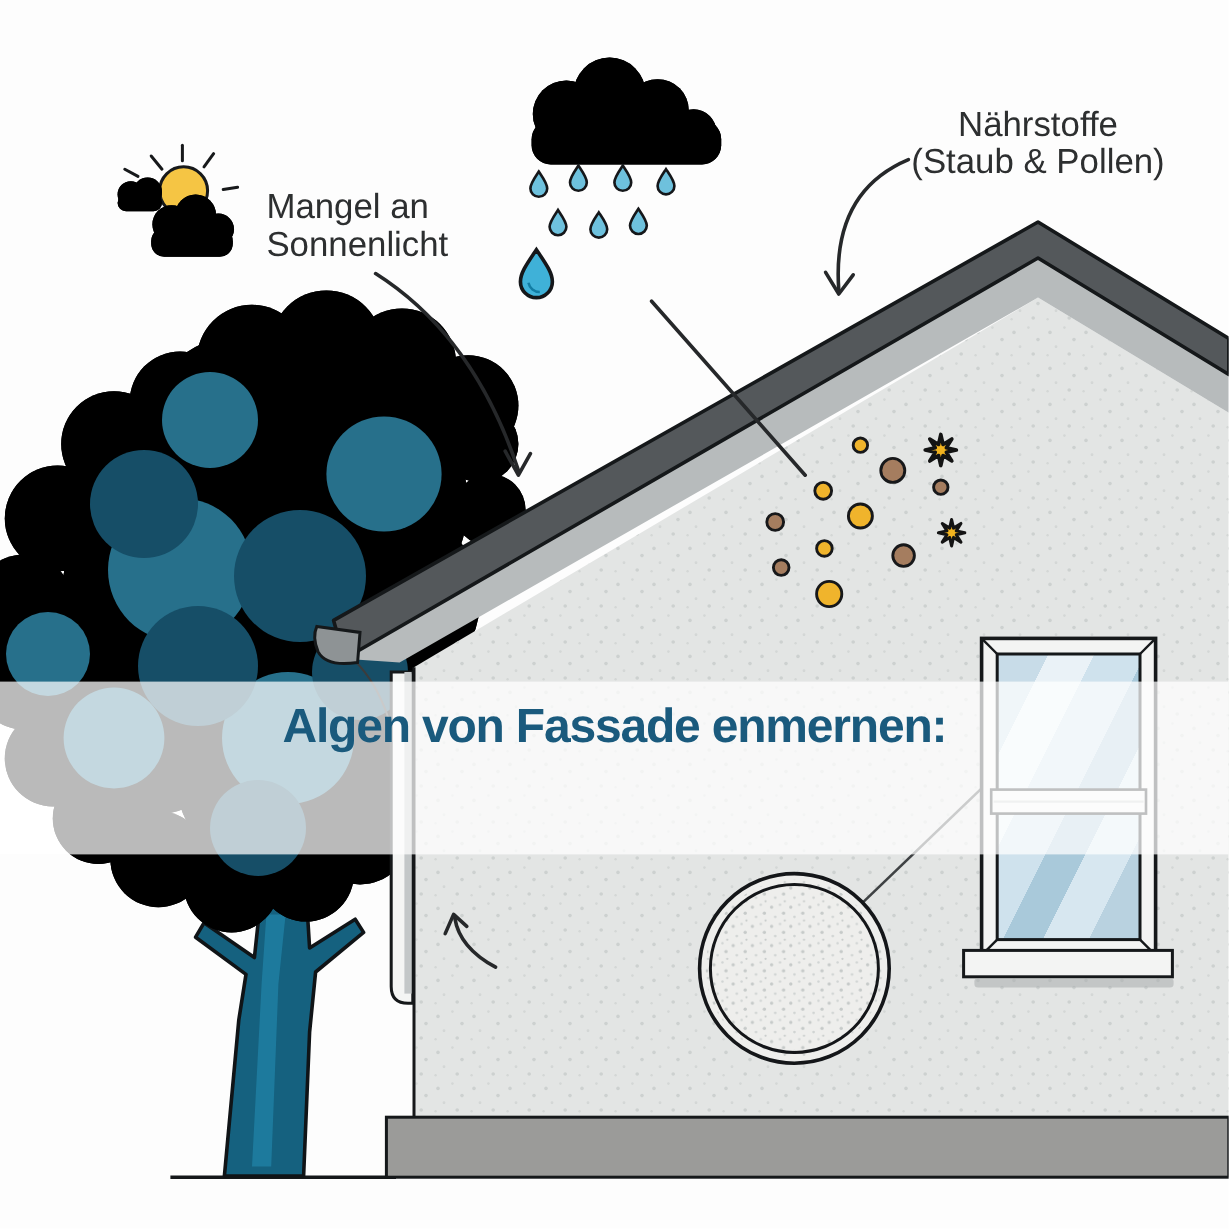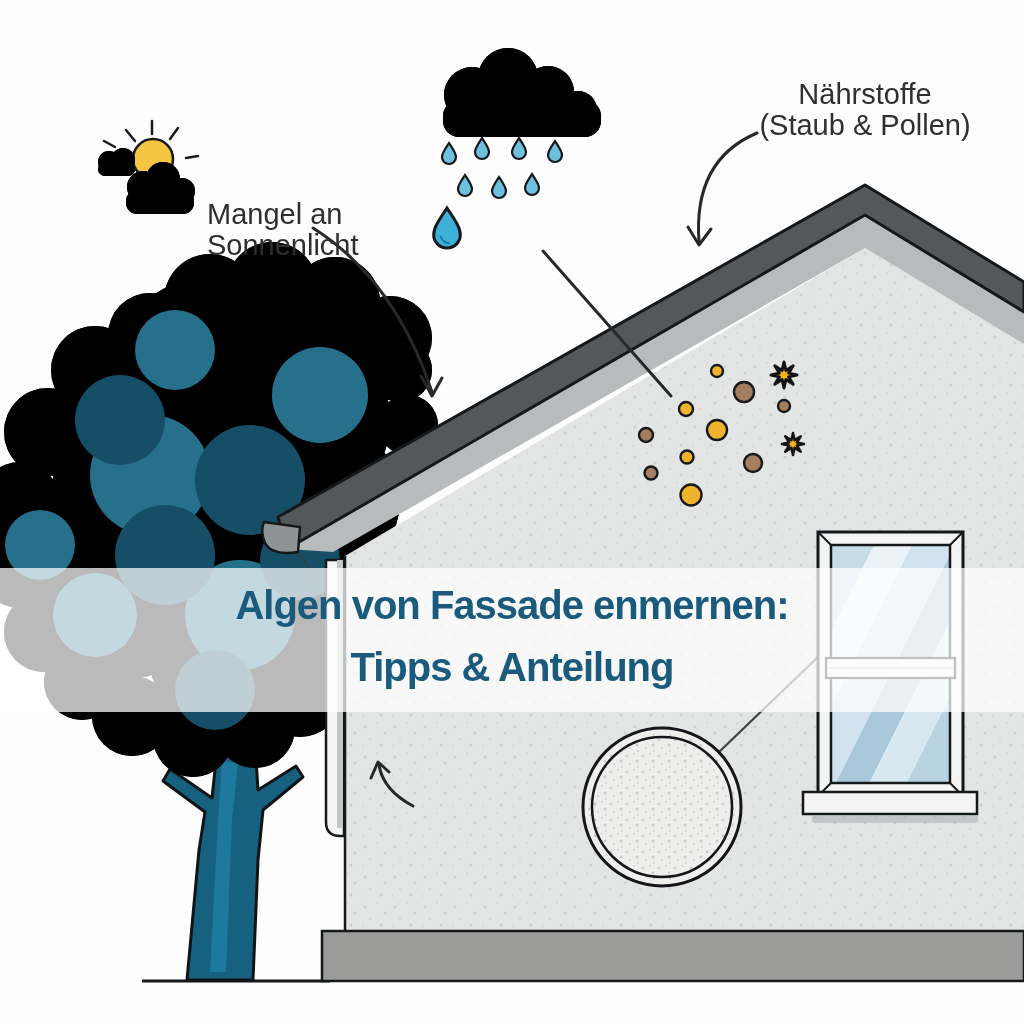--- a/index.html
+++ b/index.html
@@ -5,23 +5,23 @@
   html,body{margin:0;padding:0;background:#fff;}
   #stage{position:relative;width:1024px;height:1024px;overflow:hidden;background:#fdfdfd;
          font-family:"Liberation Sans",sans-serif;}
   #art{position:absolute;left:0;top:0;z-index:1;}
   .lbl{position:absolute;z-index:3;color:#2d2f30;font-size:29px;line-height:31px;
        white-space:pre-line;letter-spacing:0px;}
   .title-line{position:absolute;left:0;width:1024px;text-align:center;z-index:3;
        font-weight:700;font-size:40px;letter-spacing:-1px;color:#1a5a7d;}
   #title1{top:583px;}
   #title2{top:645px;}
-  #lbl-sun{left:207px;top:158px;margin-top:41px;}
+  #lbl-sun{left:222px;top:158px;}
   #lbl-moist{left:470px;top:215px;}
-  #lbl-nutri{left:730px;top:79px;width:270px;text-align:center;}
+  #lbl-nutri{left:730px;top:89px;width:270px;text-align:center;}
   #lbl-surf{left:421px;top:783px;}
   #raindrops use{fill:#6ec1dd;stroke:#15171a;stroke-width:2.2;}
   .p-yellow{fill:#f0b42c;stroke:#17181a;stroke-width:2.4;}
   .p-brown{fill:#a57d5f;stroke:#17181a;stroke-width:2.4;}
   .p-star{fill:#f2b31f;stroke:#141414;stroke-width:3;stroke-linejoin:round;}
   .arrow{fill:none;stroke:#26282a;stroke-width:3;stroke-linecap:round;stroke-linejoin:round;}
   .thinline{fill:none;stroke:#3f4244;stroke-width:2.2;}
 </style>
 </head>
 <body>
@@ -227,19 +227,18 @@
     <path class="arrow" d="M 421 376 L 432 396 L 442 378"></path>
     <path class="arrow" d="M 543 251 Q 595 310 671 396"></path>
     <path class="arrow" d="M 757 133 Q 693 160 699 242"></path>
     <path class="arrow" d="M 688 227 L 699 245 L 711 229"></path>
     <path class="arrow" d="M 413 806 Q 383 790 379 765"></path>
     <path class="arrow" d="M 371 778 L 378 762 L 389 772"></path>
   </g>
 </svg>
 
 <div class="title-line" id="title1">Algen von Fassade enmernen:</div>
-<div class="title-line" id="title2">Tipps &amp; Anteilung</div>
 <div class="lbl" id="lbl-sun">Mangel an
 Sonnenlicht</div>
 <div class="lbl" id="lbl-nutri">Nährstoffe
 (Staub &amp; Pollen)</div>
 
 </div>
 
 </body></html>

